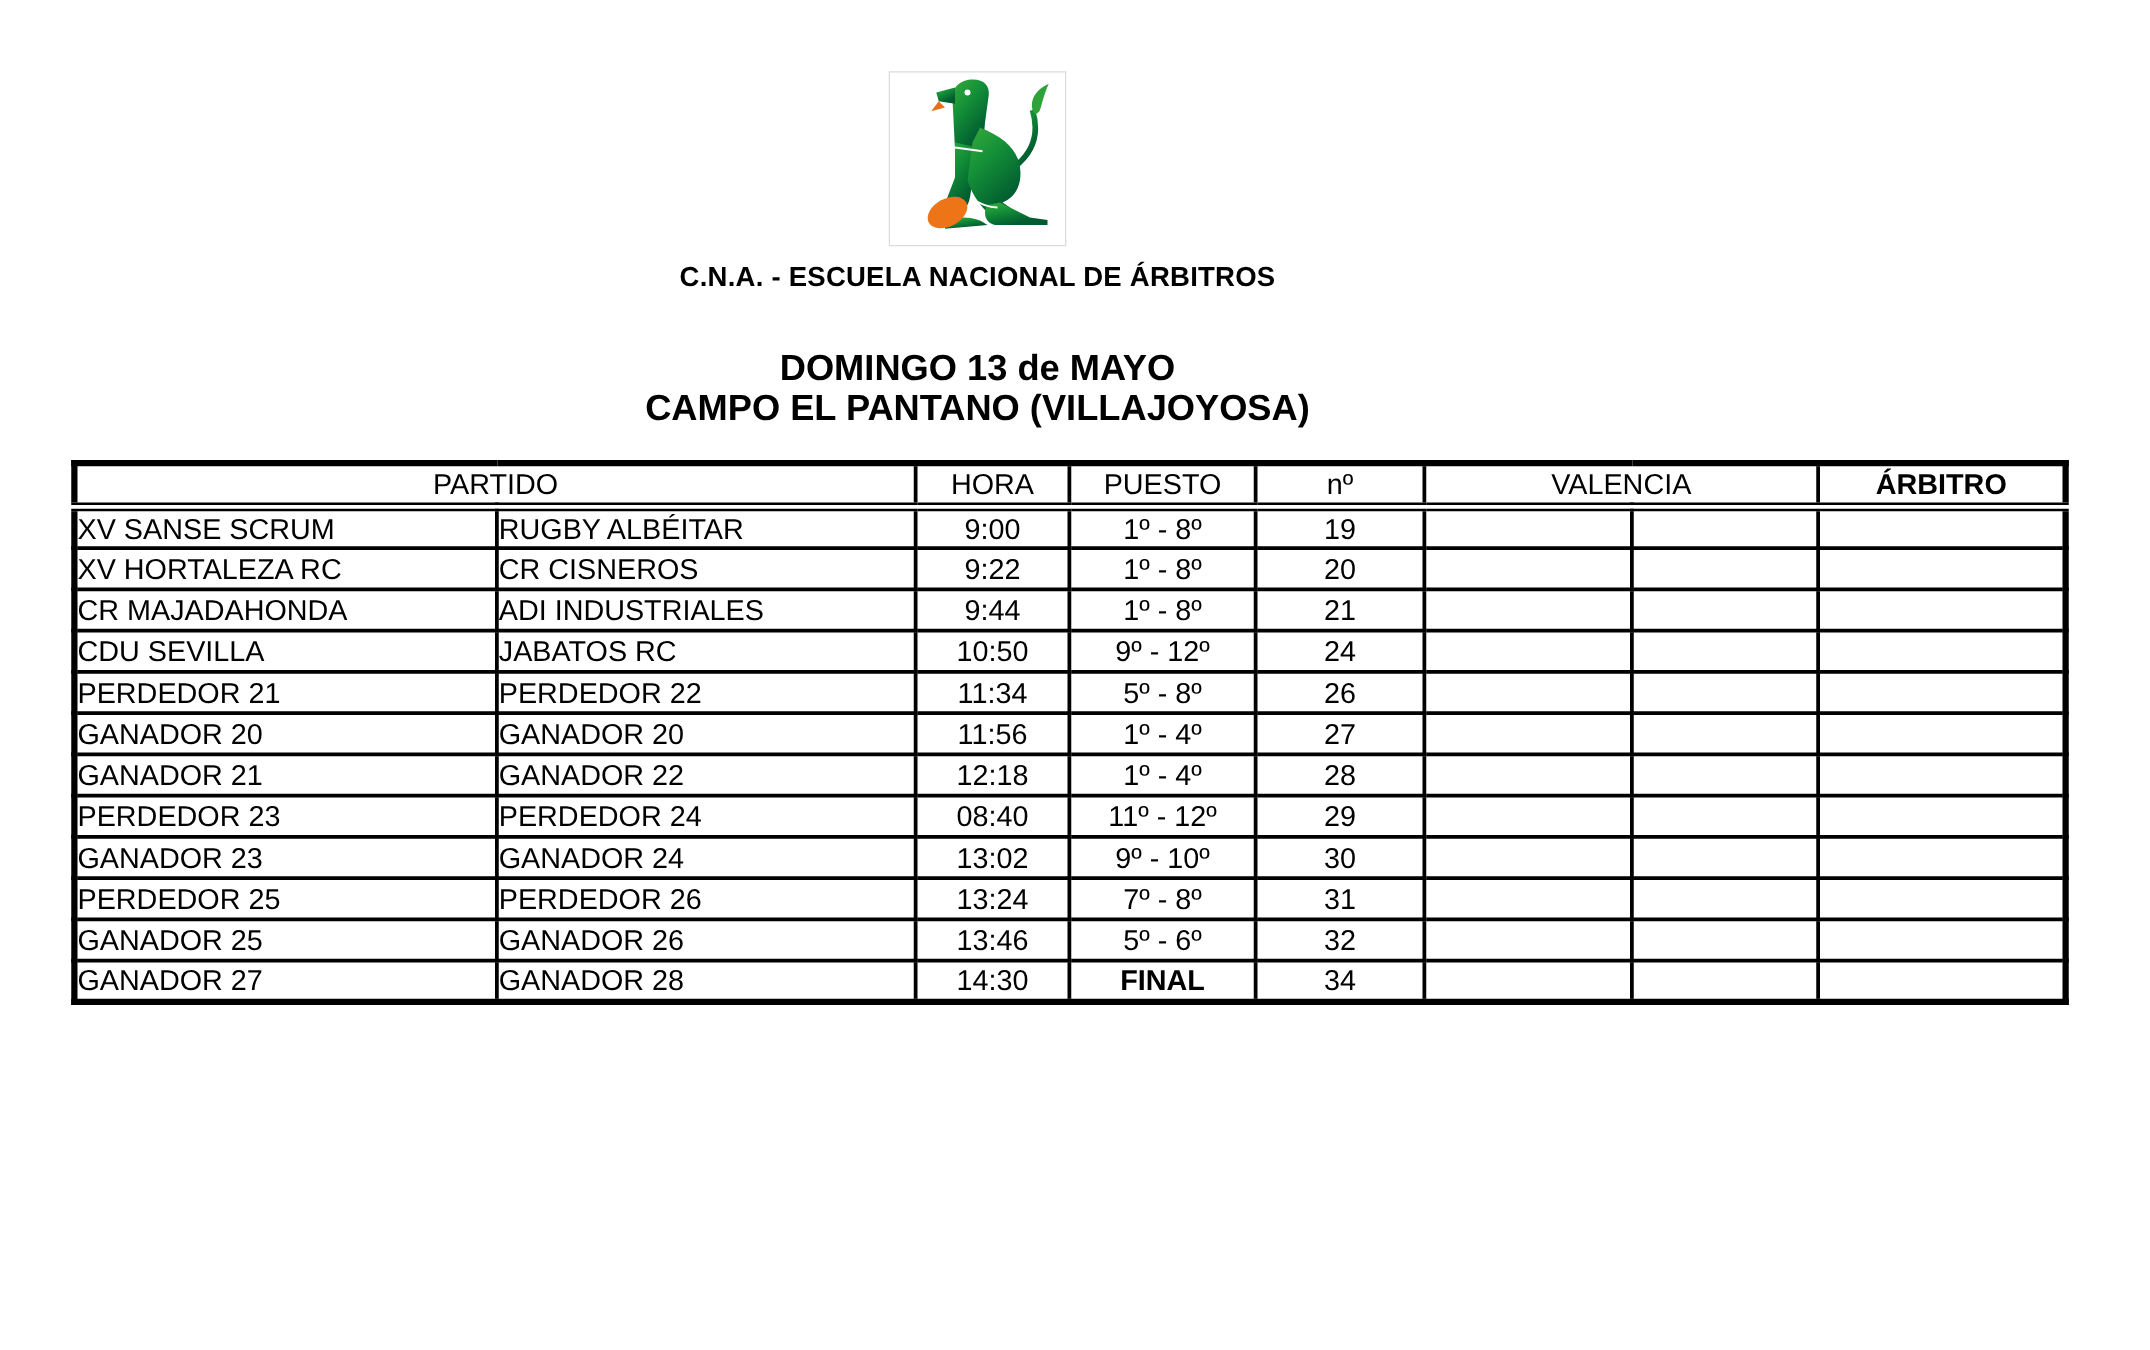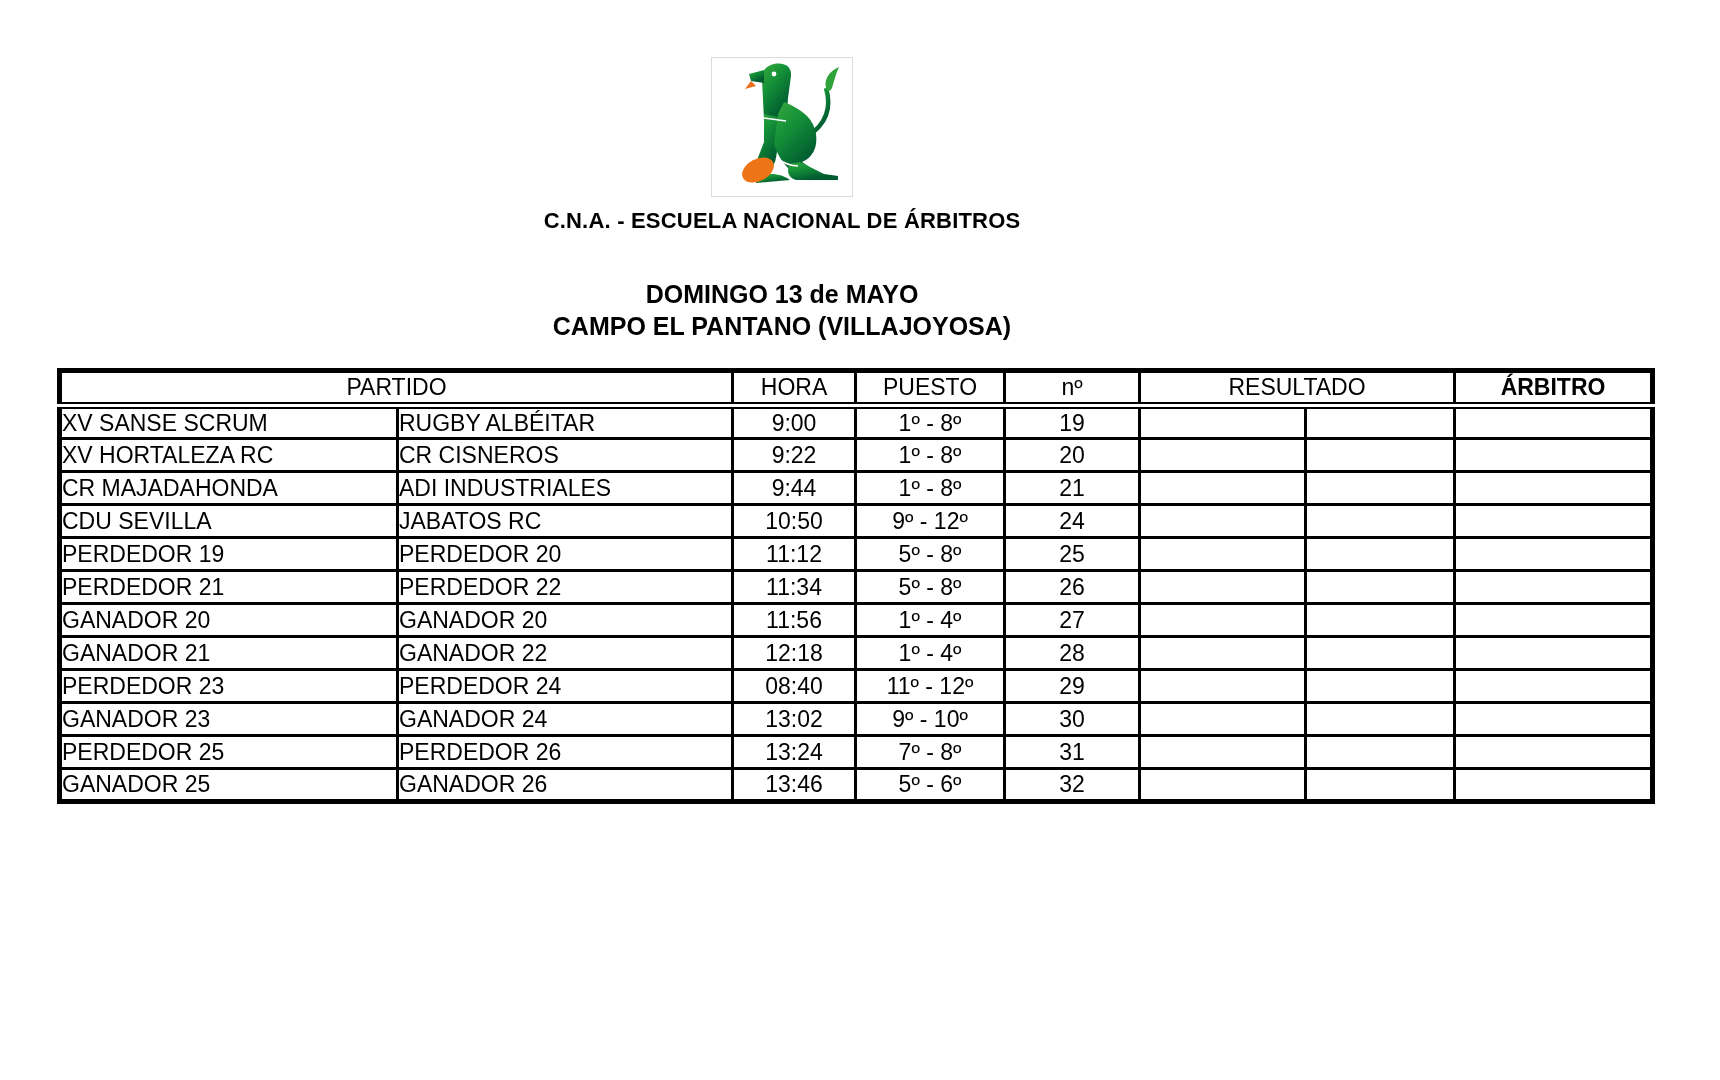--- a/index.html
+++ b/index.html
@@ -24,21 +24,21 @@
     border: 1px solid #dcdcdc;
   }
   .org-caption {
     margin-top: 8px;
     font-size: 22px;
     font-weight: bold;
     letter-spacing: 0.2px;
   }
   .titles {
     margin-top: 44px;
-    font-size: 25px;
+    font-size: 29px;
     font-weight: bold;
     line-height: 32px;
   }
   table.schedule {
     position: absolute;
     left: 57px; top: 368px;
     width: 1593px;
     table-layout: fixed;
     border-collapse: collapse;
     border: 5px solid #000;
@@ -116,21 +116,21 @@
       <col style="width:166px">
       <col style="width:149px">
       <col style="width:198px">
   </colgroup>
   <thead>
     <tr>
       <th colspan="2">PARTIDO</th>
       <th>HORA</th>
       <th>PUESTO</th>
       <th>nº</th>
-      <th colspan="2">RESULTADO</th>
+      <th colspan="2">VALENCIA</th>
       <th class="bold">ÁRBITRO</th>
     </tr>
   </thead>
   <tbody>
       <tr>
     <td class="team">XV SANSE SCRUM</td>
     <td class="team">RUGBY ALBÉITAR</td>
     <td class="c">9:00</td>
     <td class="c">1º - 8º</td>
     <td class="c">19</td>
@@ -162,30 +162,20 @@
     <td class="team">CDU SEVILLA</td>
     <td class="team">JABATOS RC</td>
     <td class="c">10:50</td>
     <td class="c">9º - 12º</td>
     <td class="c">24</td>
     <td class="c"></td>
     <td class="c"></td>
     <td class="c"></td>
   </tr>
       <tr>
-    <td class="team">PERDEDOR 19</td>
-    <td class="team">PERDEDOR 20</td>
-    <td class="c">11:12</td>
-    <td class="c">5º - 8º</td>
-    <td class="c">25</td>
-    <td class="c"></td>
-    <td class="c"></td>
-    <td class="c"></td>
-  </tr>
-      <tr>
     <td class="team">PERDEDOR 21</td>
     <td class="team">PERDEDOR 22</td>
     <td class="c">11:34</td>
     <td class="c">5º - 8º</td>
     <td class="c">26</td>
     <td class="c"></td>
     <td class="c"></td>
     <td class="c"></td>
   </tr>
       <tr>
@@ -241,14 +231,24 @@
       <tr>
     <td class="team">GANADOR 25</td>
     <td class="team">GANADOR 26</td>
     <td class="c">13:46</td>
     <td class="c">5º - 6º</td>
     <td class="c">32</td>
     <td class="c"></td>
     <td class="c"></td>
     <td class="c"></td>
   </tr>
+      <tr>
+    <td class="team">GANADOR 27</td>
+    <td class="team">GANADOR 28</td>
+    <td class="c">14:30</td>
+    <td class="c final-cell">FINAL</td>
+    <td class="c">34</td>
+    <td class="c"></td>
+    <td class="c"></td>
+    <td class="c"></td>
+  </tr>
     </tbody>
 </table>
 
 </body></html>

